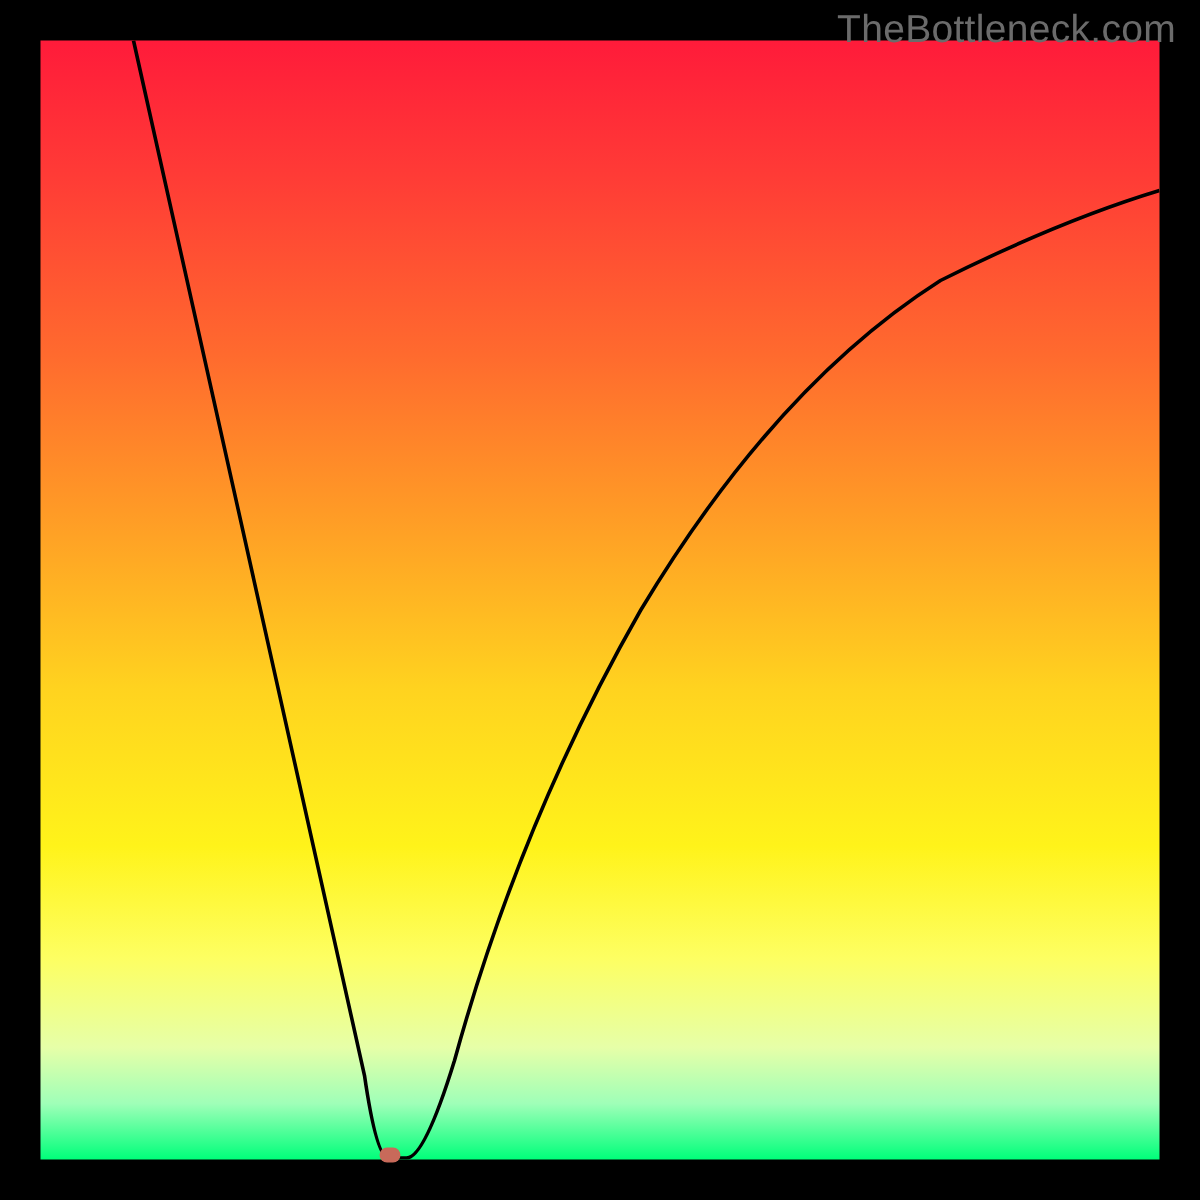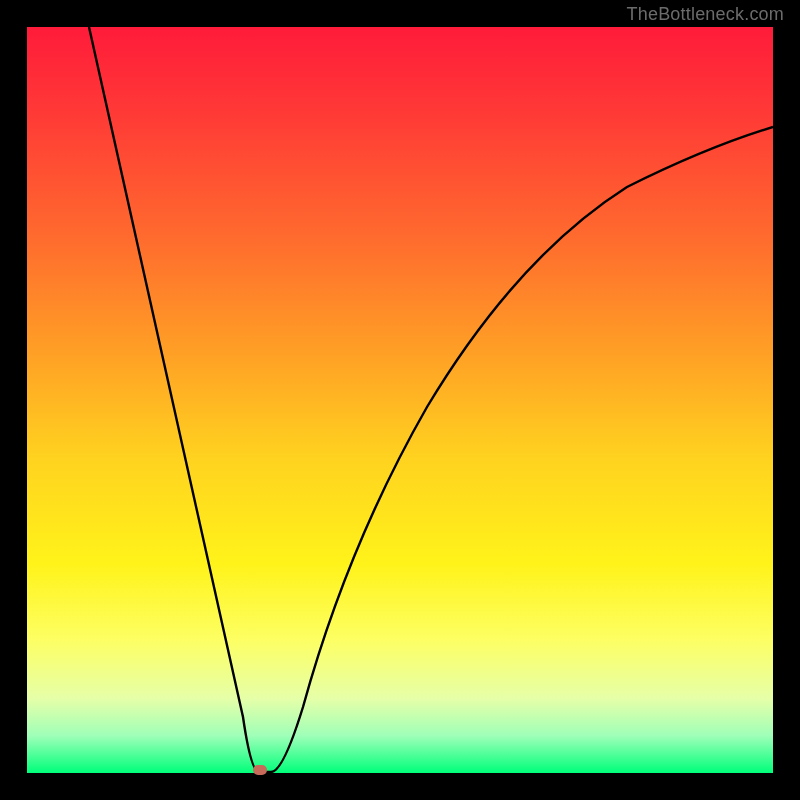--- a/index.html
+++ b/index.html
@@ -49,21 +49,21 @@
     height: 10px;
     border-radius: 5px;
     background: #c86a5a;
     transform: translate(-50%, -50%);
   }
   .watermark {
     position: absolute;
     top: 4px;
     right: 16px;
     font-family: Arial, Helvetica, sans-serif;
-    font-size: 18px;
+    font-size: 26px;
     color: #6b6b6b;
     letter-spacing: 0.2px;
   }
 </style>
 </head>
 <body>
 
 <div class="frame">
   <div class="gradient"></div>
   <svg class="curve" viewBox="0 0 746 746" preserveAspectRatio="none">

